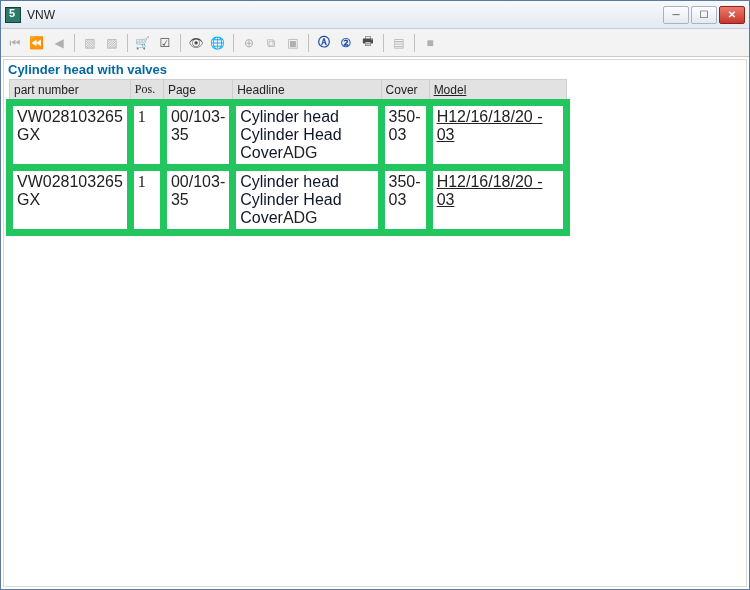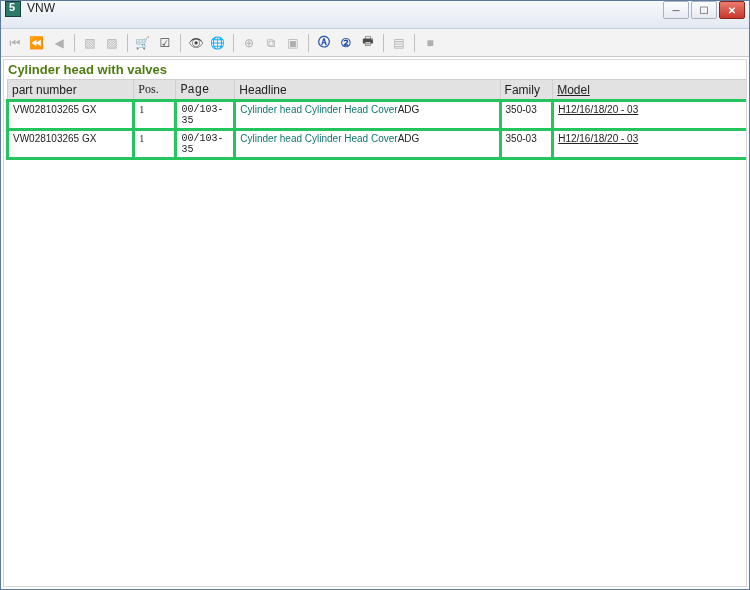--- a/index.html
+++ b/index.html
@@ -18,21 +18,21 @@
     border: 1px solid #5a7aa0;
     background: #fff;
     display: flex;
     flex-direction: column;
   }
   .titlebar {
     height: 28px;
     background: linear-gradient(#f7f9fc, #e3e9f2);
     border-bottom: 1px solid #c4cfdd;
     display: flex;
-    align-items: flex-start;
+    align-items: center;
     padding: 0 4px;
   }
   .titlebar .appicon {
     width: 16px; height: 16px;
     background: #2b7a6a;
     border: 1px solid #154038;
     position: relative;
     margin-right: 6px;
   }
   .titlebar .appicon::after {
@@ -85,50 +85,50 @@
   }
   .content {
     flex: 1;
     background: #fff;
     position: relative;
     overflow: auto;
     margin: 2px;
     border: 1px solid #d8d8d8;
   }
   .section-title {
-    color: #4d7c0f;
+    color: #0369a1;
     font-weight: bold;
     padding: 2px 4px;
     font-size: 13px;
   }
   table.grid {
     border-collapse: collapse;
-    width: 744px;
+    width: 564px;
     margin: 0 2px;
   }
   table.grid th {
     background: #e2e2e2;
     font-weight: normal;
     text-align: left;
     border: 1px solid #cfcfcf;
     padding: 2px 4px;
     font-size: 12px;
     color: #222;
   }
   table.grid td {
-    border: 3px solid #22c55e;
+    border: 7px solid #22c55e;
     padding: 2px 4px;
     vertical-align: top;
-    font-size: 10px;
+    font-size: 16px;
     color: #222;
   }
-  .link { color: #0f766e; }
+  .link { color: #0f172a; }
   .col-part   { width: 120px; }
   .col-pos    { width: 40px; font-family: Liberation Serif, serif; }
-  .col-page   { width: 56px; font-family: Liberation Mono, monospace; }
+  .col-page   { width: 56px; }
   .col-head   { width: 252px; }
   .col-family { width: 50px; }
   .col-model  { width: 186px; text-decoration: underline; }
 </style>
 </head>
 <body>
 
 <div class="window">
   <div class="titlebar">
     <div class="appicon"></div>
@@ -168,21 +168,21 @@
 
   <div class="content">
     <div class="section-title">Cylinder head with valves</div>
     <table class="grid">
       <thead>
         <tr>
           <th class="col-part">part number</th>
           <th class="col-pos">Pos.</th>
           <th class="col-page">Page</th>
           <th class="col-head">Headline</th>
-          <th class="col-family">Family</th>
+          <th class="col-family">Cover</th>
           <th class="col-model">Model</th>
         </tr>
       </thead>
       <tbody id="rows">
           <tr>
             <td class="col-part">VW028103265 GX</td>
             <td class="col-pos">1</td>
             <td class="col-page">00/103-35</td>
             <td class="col-head"><span class="link">Cylinder head Cylinder Head Cover</span><span>ADG</span></td>
             <td class="col-family">350-03</td>

